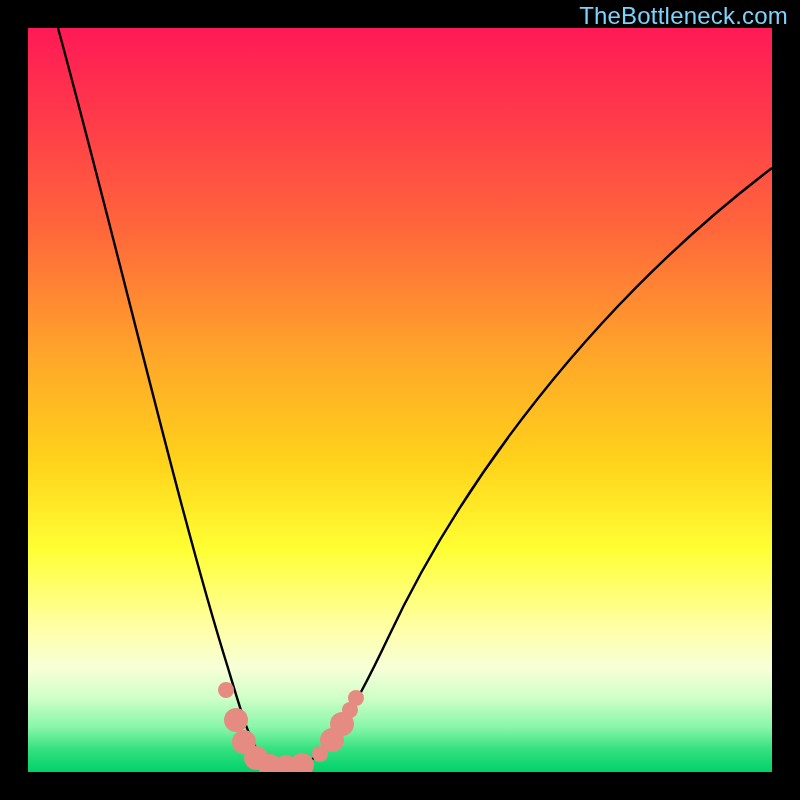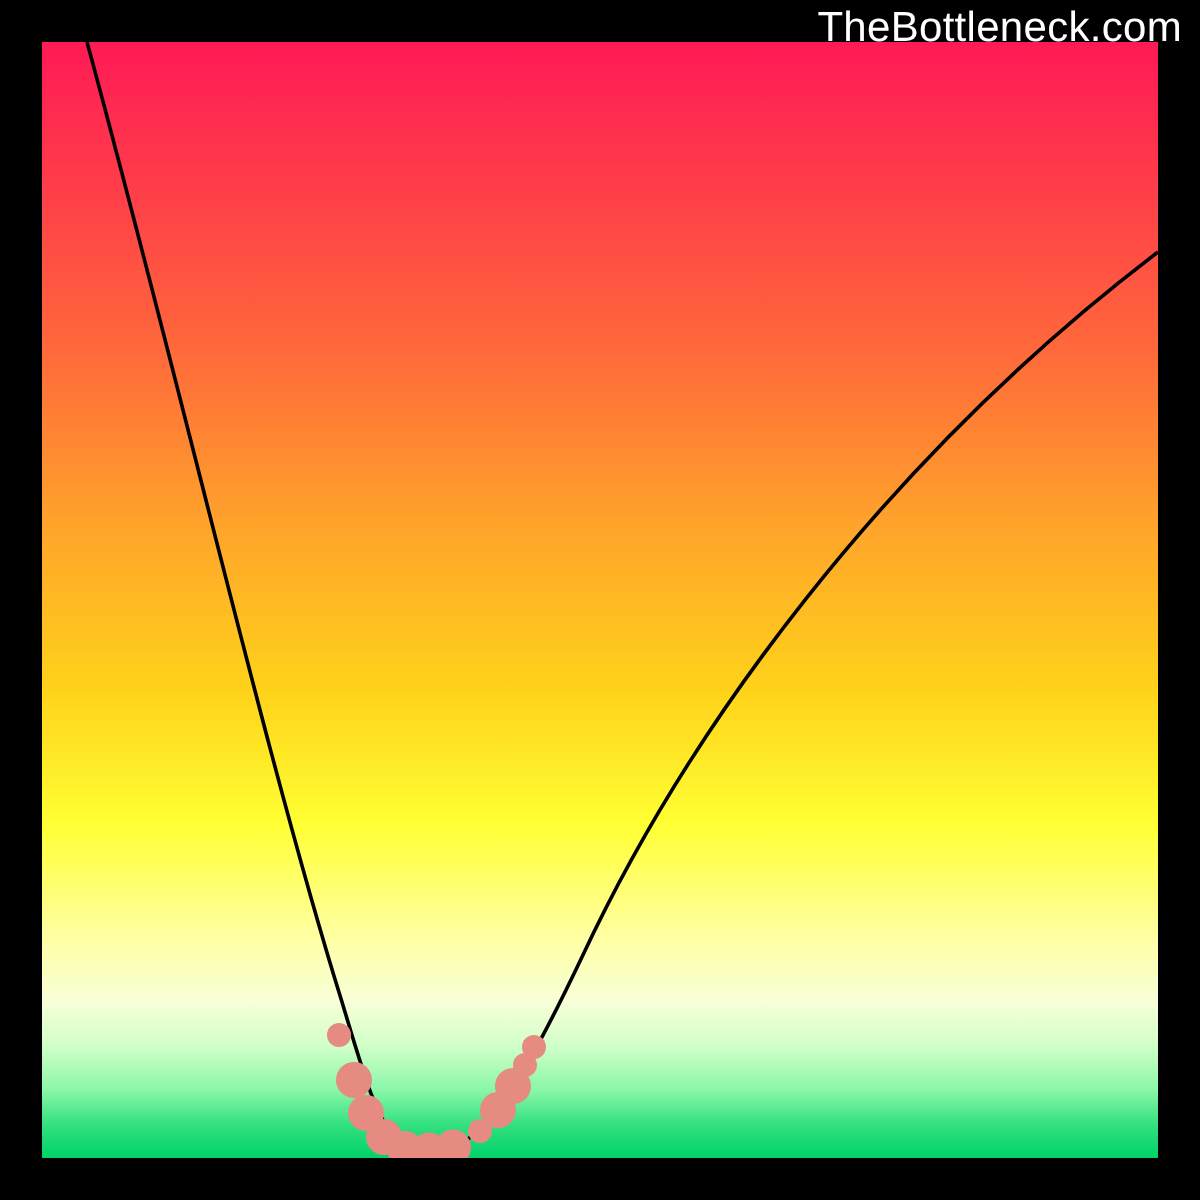--- a/index.html
+++ b/index.html
@@ -29,22 +29,22 @@
       #d0ffc8 90%,
       #88f6a8 94%,
       #33e07f 97%,
       #00d26a 100%
     );
   }
   .watermark {
     position: absolute;
     top: 2px;
     right: 12px;
-    color: #ffffff;
-    font-size: 28px;
+    color: #7dd3fc;
+    font-size: 24px;
     letter-spacing: 0.2px;
     user-select: none;
     pointer-events: none;
   }
   svg.curve {
     position: absolute;
     left: 0;
     top: 0;
     width: 744px;
     height: 744px;

